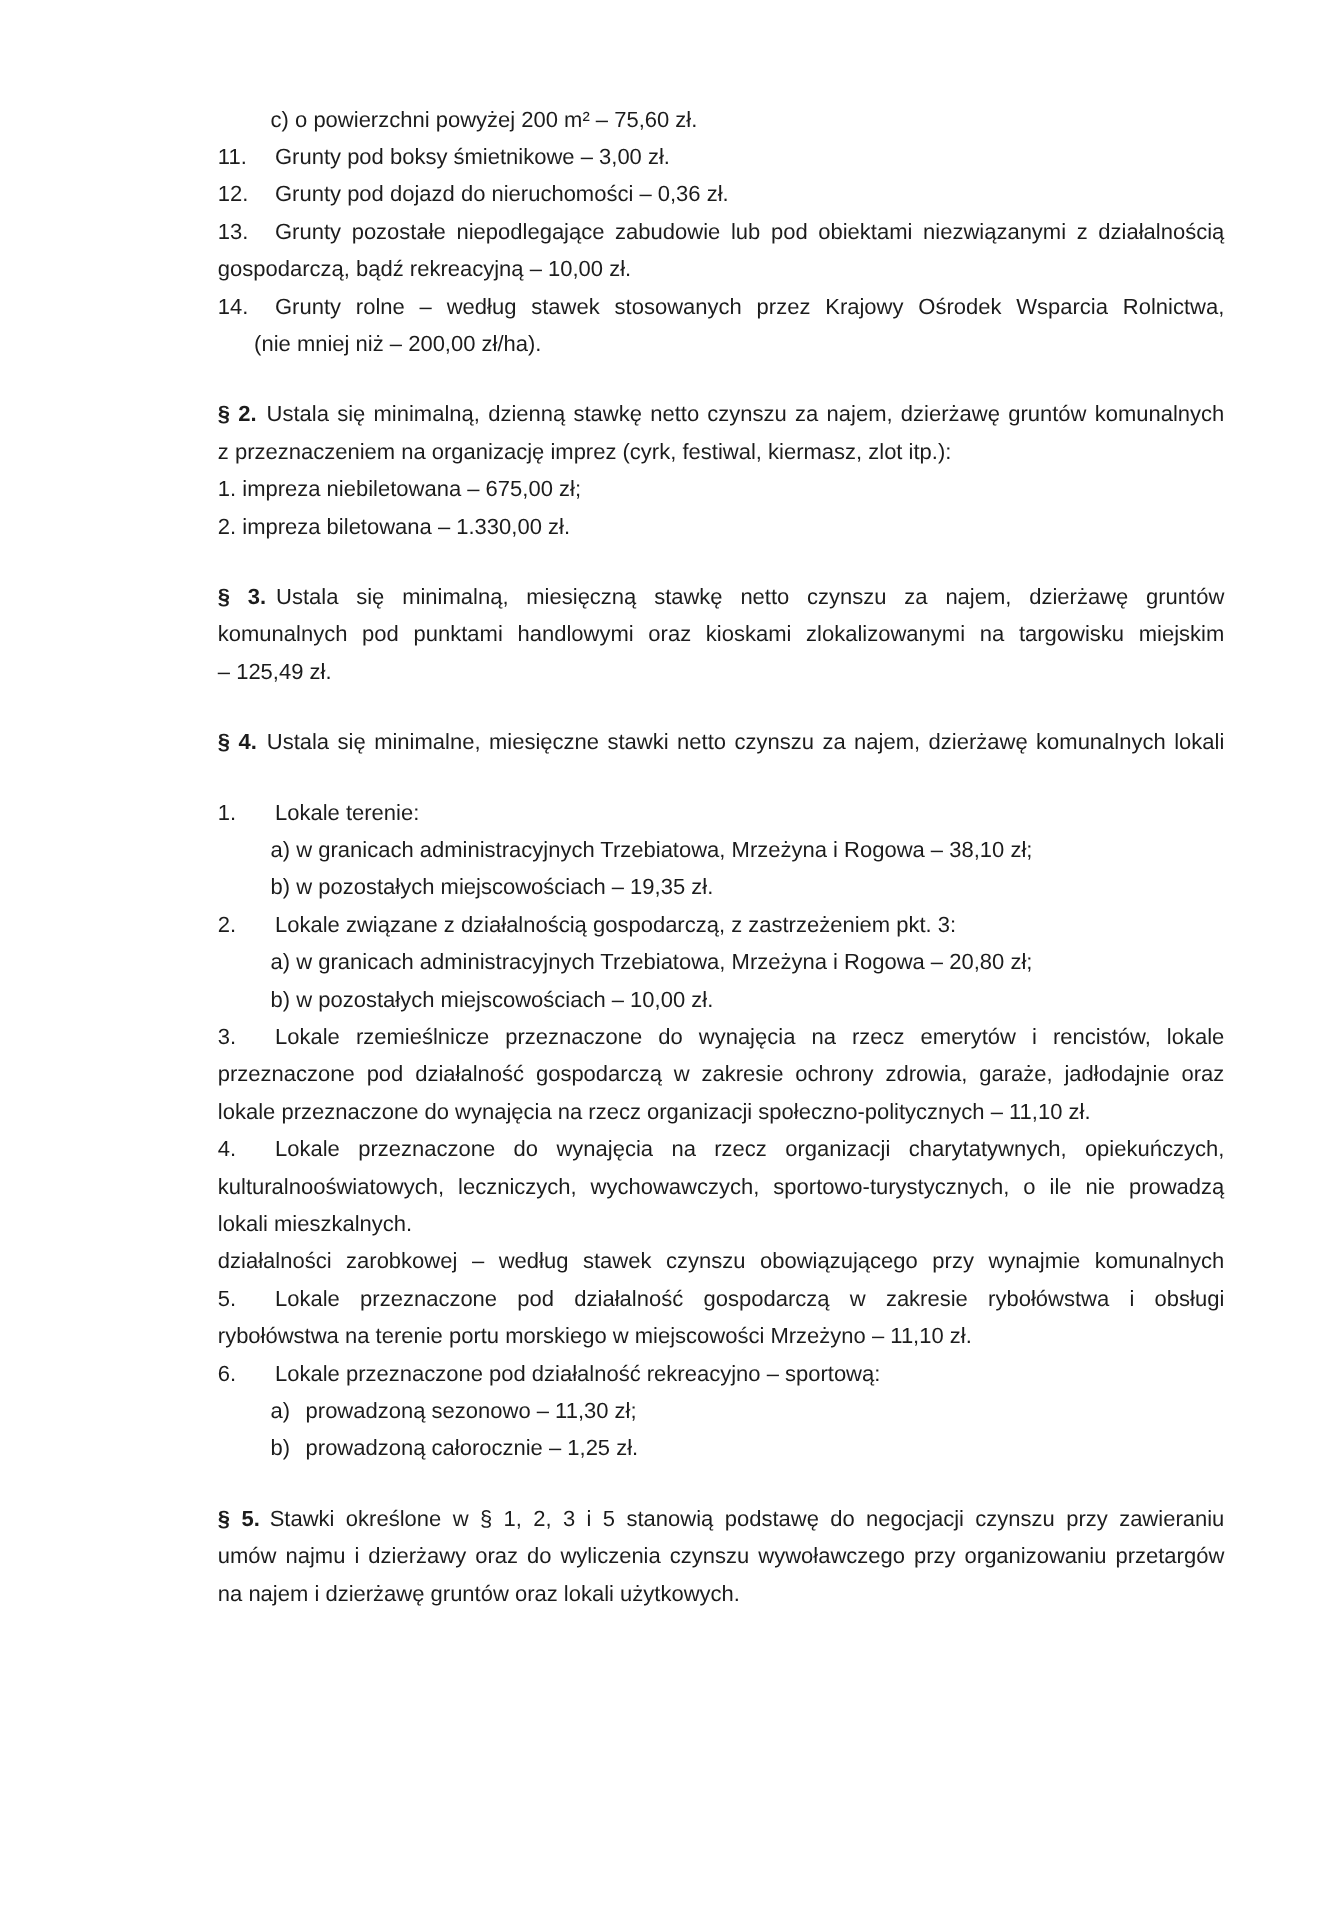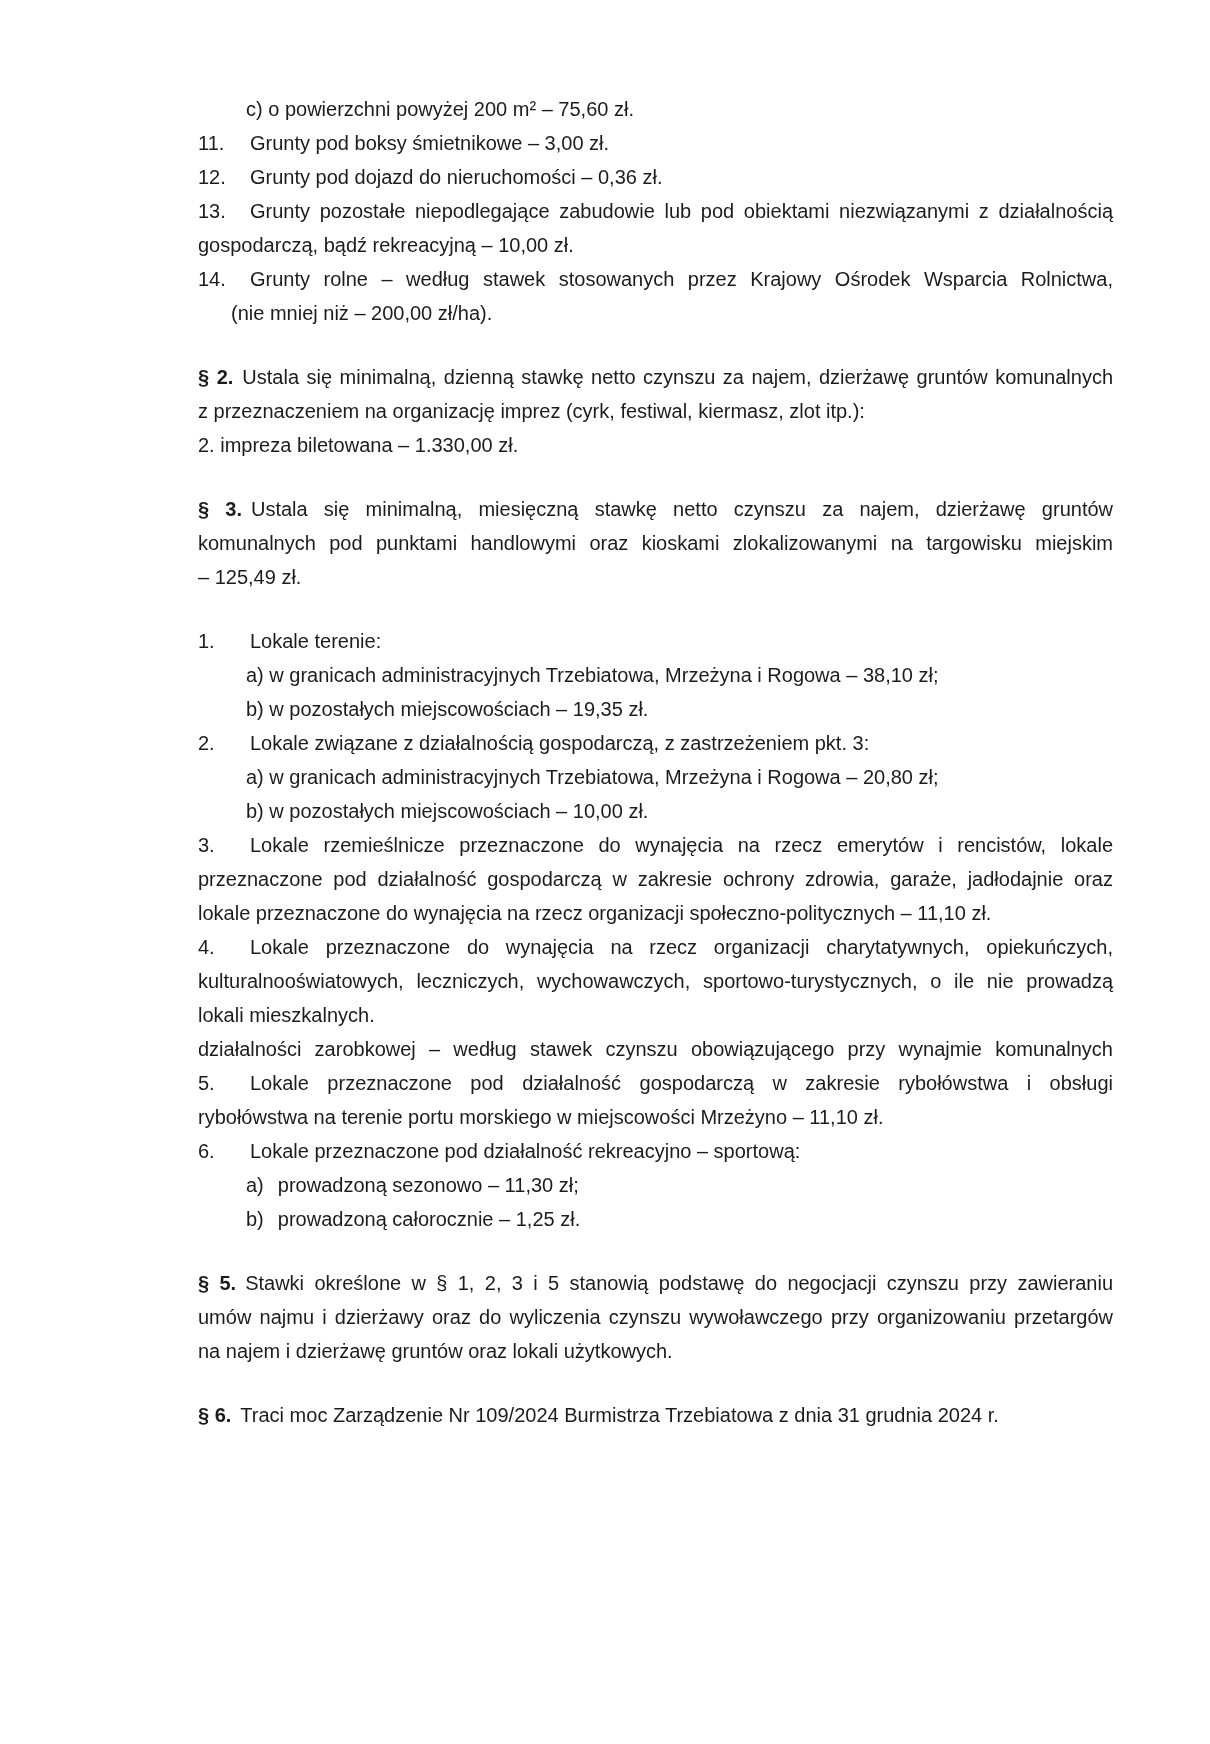--- a/index.html
+++ b/index.html
@@ -71,32 +71,36 @@
         <span class="num">14.</span><span>Grunty rolne – według stawek stosowanych przez Krajowy Ośrodek Wsparcia Rolnictwa,</span>
       </div>
       <div class="line ind33">(nie mniej niż – 200,00 zł/ha).</div>
     </section>
 
     <section class="block gap">
       <div class="line j">
         <b class="mark">§ 2.</b><span>Ustala się minimalną, dzienną stawkę netto czynszu za najem, dzierżawę gruntów komunalnych</span>
       </div>
       <div class="line">z przeznaczeniem na organizację imprez (cyrk, festiwal, kiermasz, zlot itp.):</div>
+      <div class="line">1. impreza niebiletowana – 675,00 zł;</div>
       <div class="line">2. impreza biletowana – 1.330,00 zł.</div>
     </section>
 
     <section class="block gap">
       <div class="line j">
         <b class="mark">§ 3.</b><span>Ustala się minimalną, miesięczną stawkę netto czynszu za najem, dzierżawę gruntów</span>
       </div>
       <div class="line j">komunalnych pod punktami handlowymi oraz kioskami zlokalizowanymi na targowisku miejskim</div>
       <div class="line">– 125,49 zł.</div>
     </section>
 
     <section class="block gap">
+      <div class="line j">
+        <b class="mark">§ 4.</b><span>Ustala się minimalne, miesięczne stawki netto czynszu za najem, dzierżawę komunalnych lokali</span>
+      </div>
     </section>
 
     <section class="block gap">
       <div class="line">
         <span class="num">1.</span><span>Lokale terenie:</span>
       </div>
       <div class="line ind48">a) w granicach administracyjnych Trzebiatowa, Mrzeżyna i Rogowa – 38,10 zł;</div>
       <div class="line ind48">b) w pozostałych miejscowościach – 19,35 zł.</div>
 
       <div class="line">

